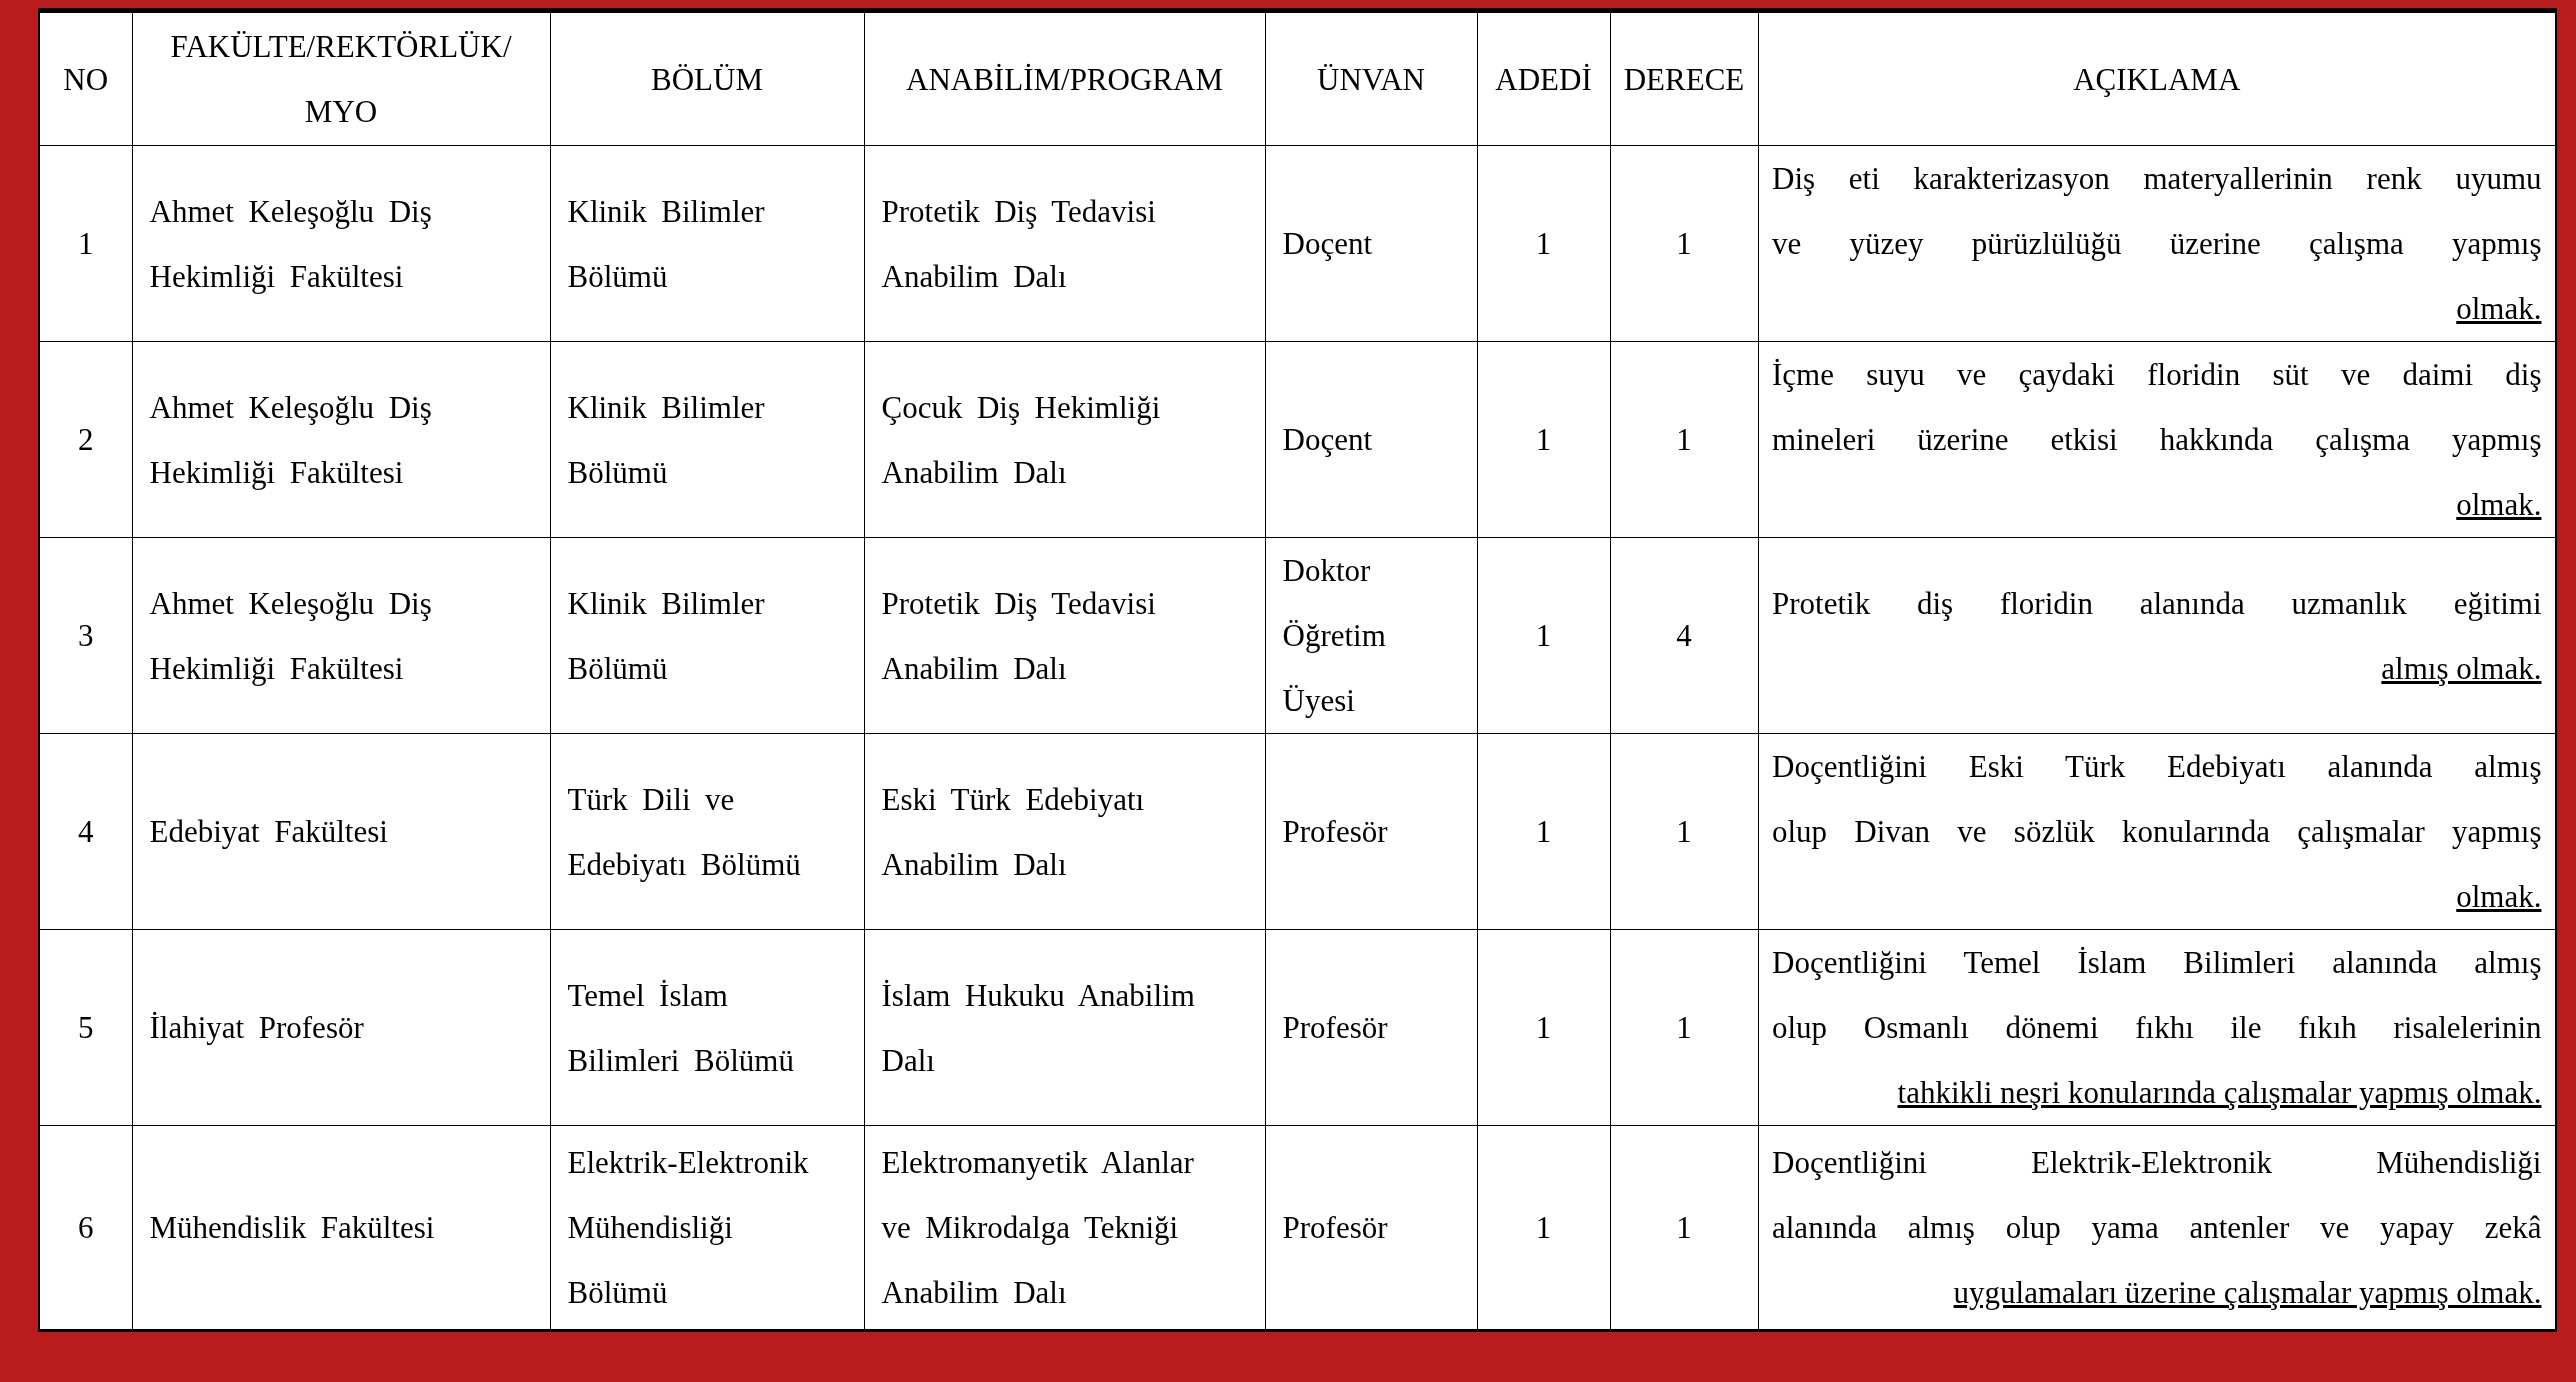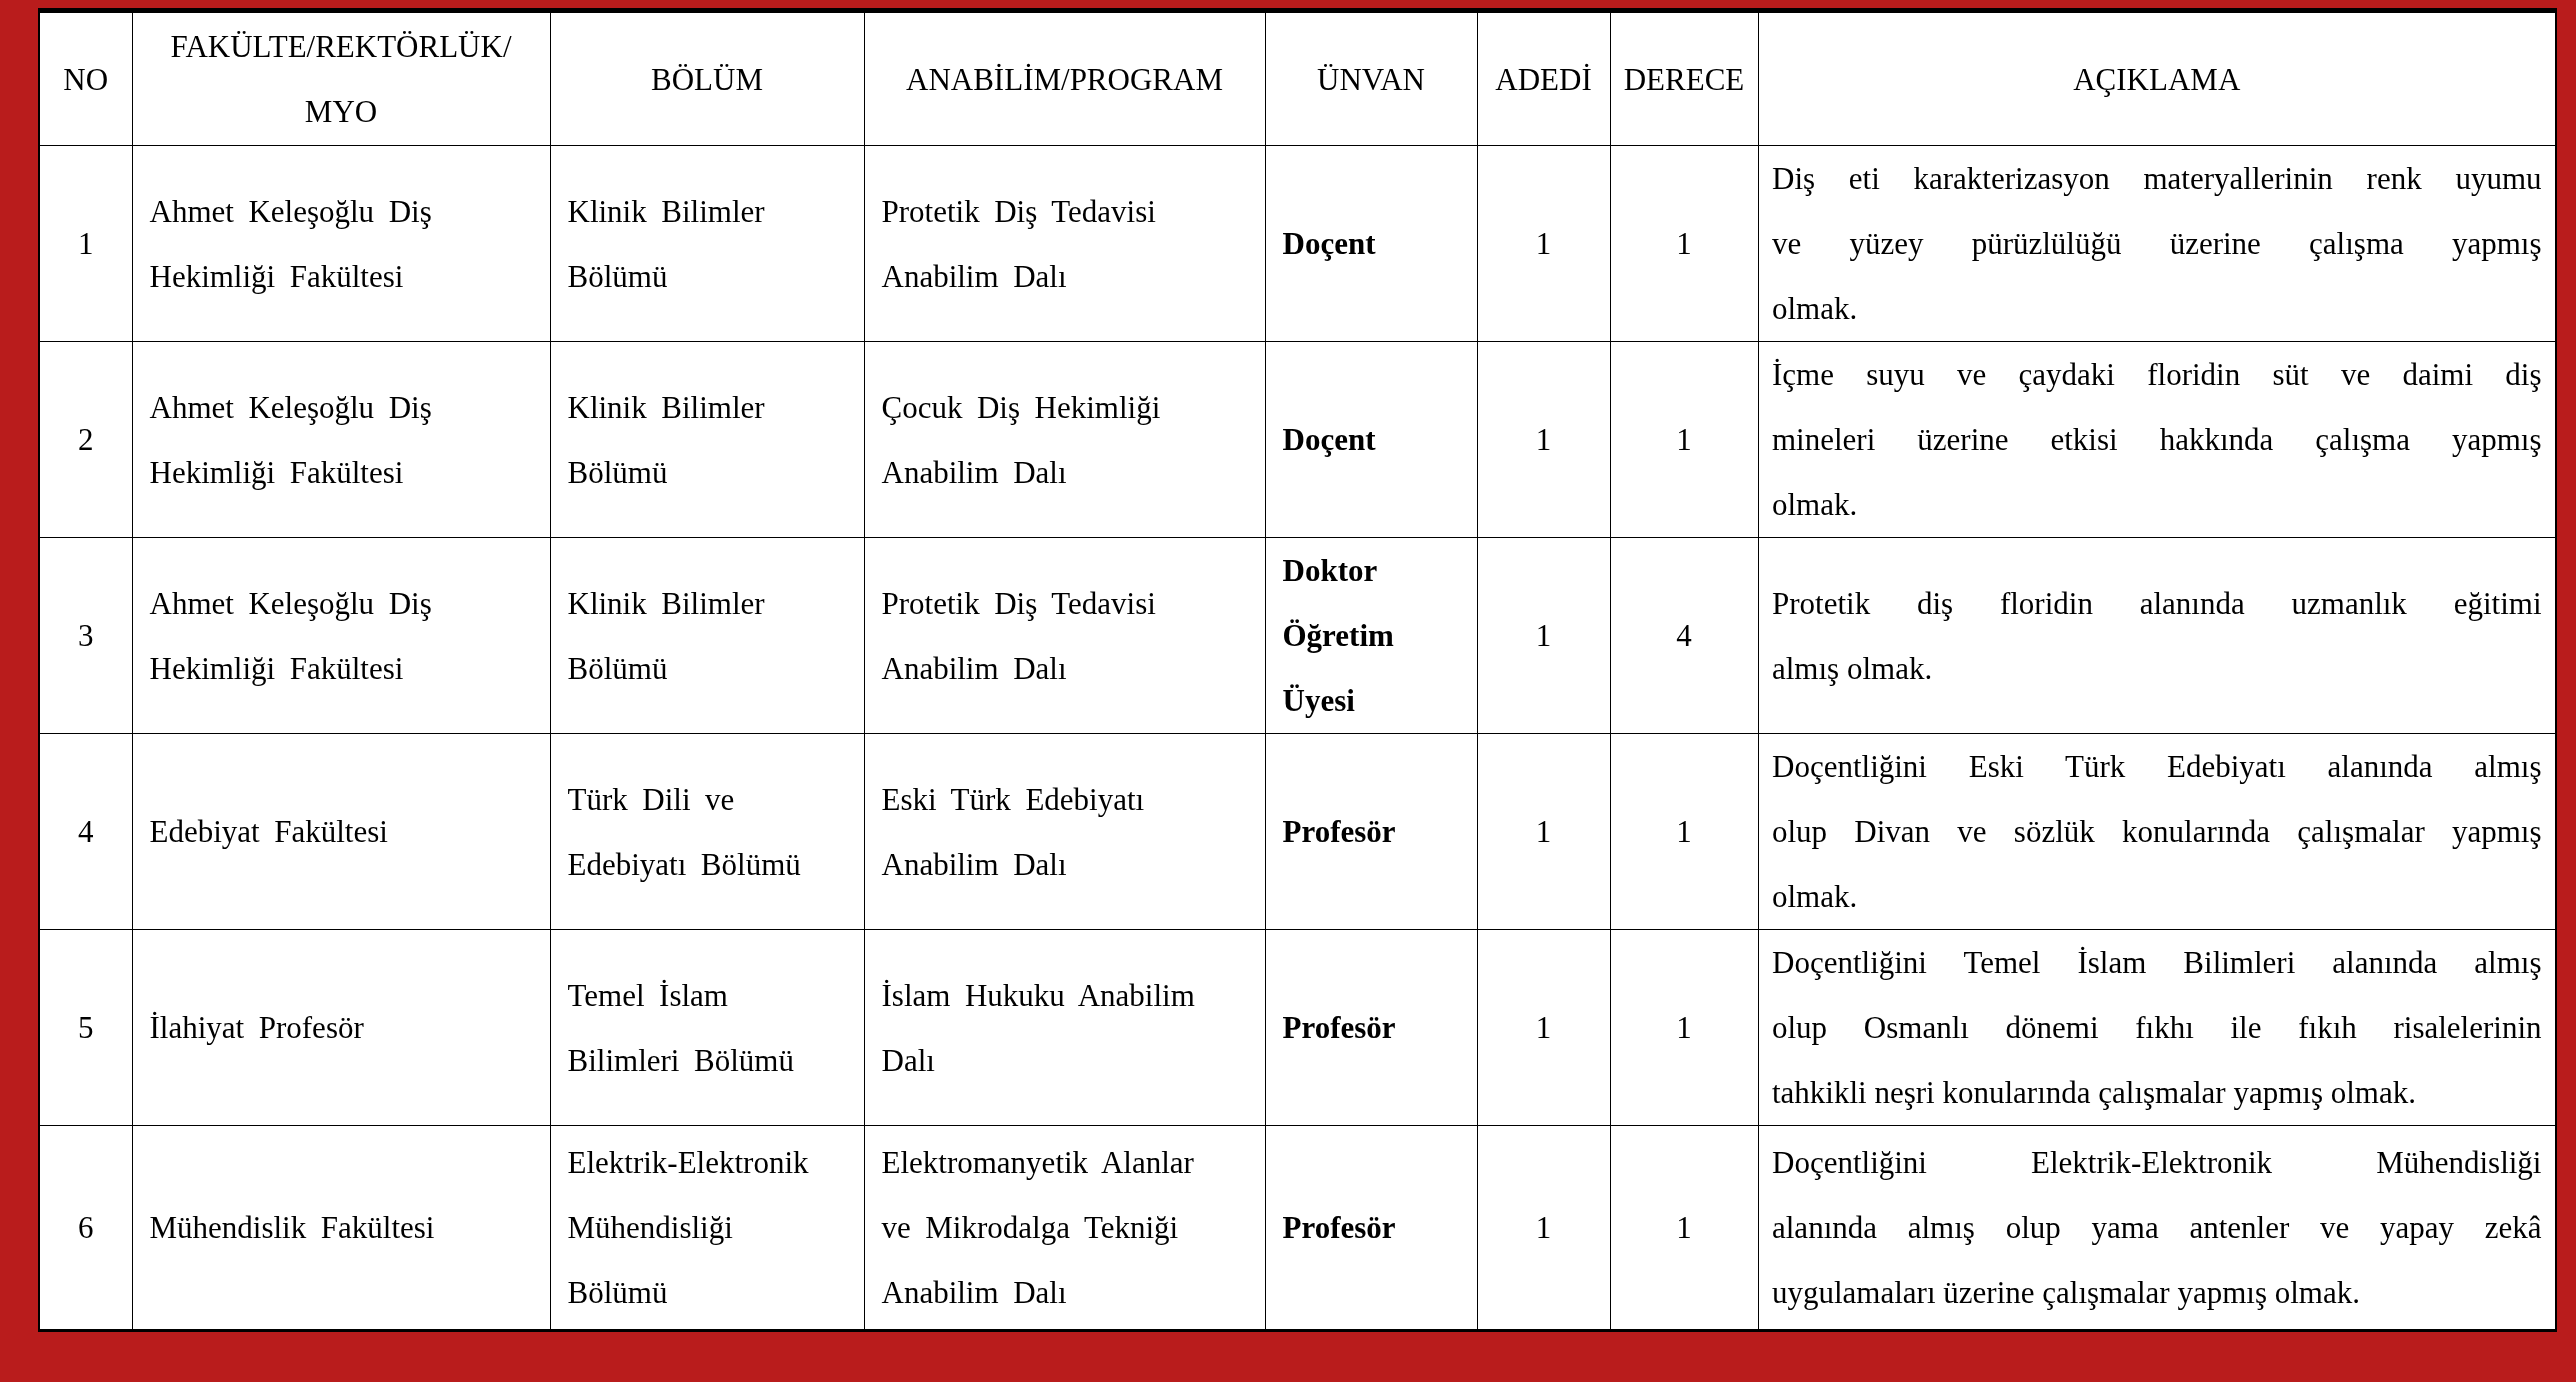--- a/index.html
+++ b/index.html
@@ -34,27 +34,27 @@
     text-align:center;
     white-space:pre-line;
     padding:0 1.7px;
   }
   td.txt{
     text-align:left;
     white-space:pre-line;
     padding:0 10px 0 17px;
     word-spacing:6.8px;
   }
-  td.unvan{font-weight:bold;}
+  td.unvan{}
   td.num{text-align:center;padding:0;}
   td.desc{
     padding:0 13.5px 0 13.5px;
   }
   td.desc .jline{text-align:justify;text-align-last:justify;}
-  td.desc .lline{text-align:left;}
+  td.desc .lline{text-align:right;text-decoration:underline;}
 </style>
 </head>
 <body>
 
 <div class="page">
   <table class="vacancy">
     <colgroup>
       <col style="width:93px">
       <col style="width:418px">
       <col style="width:314px">

